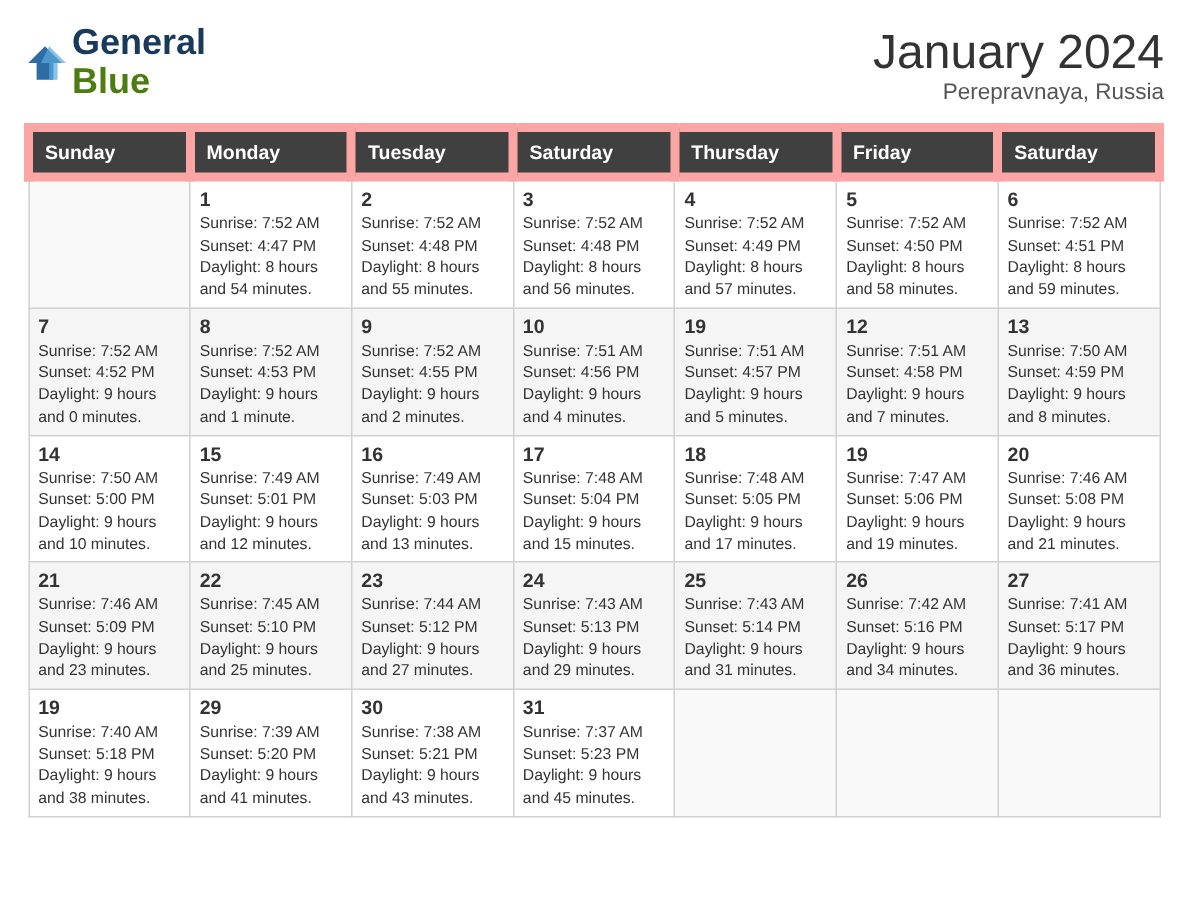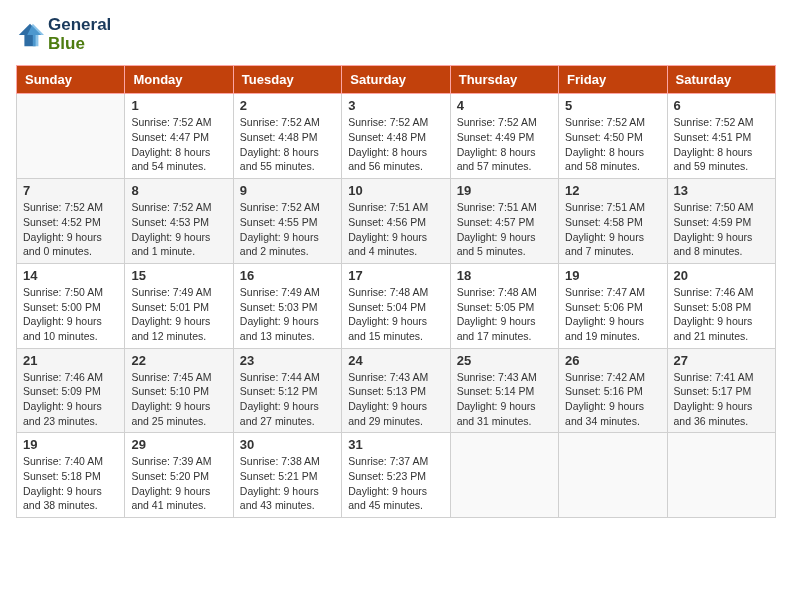--- a/index.html
+++ b/index.html
@@ -15,21 +15,21 @@
       justify-content: space-between;
       align-items: flex-start;
       margin-bottom: 12px;
     }
     .logo {
       display: flex;
       align-items: center;
       gap: 4px;
     }
     .logo-text {
-      font-size: 17px;
+      font-size: 24px;
       font-weight: bold;
       color: #1a3a5c;
       line-height: 1.1;
     }
     .logo-text span {
       color: #4d7c0f;
     }
     .logo-icon {
       width: 28px;
       height: 28px;
@@ -45,27 +45,27 @@
     .calendar-subtitle {
       font-size: 15px;
       color: #555;
     }
     table {
       width: 100%;
       border-collapse: collapse;
       font-size: 11px;
     }
     thead tr th {
-      background-color: #c2410c;
+      background-color: #404040;
       color: #fff;
       font-weight: bold;
       font-size: 13px;
       padding: 6px 8px;
       text-align: left;
-      border: 1px solid #fca5a5;
+      border: 6px solid #fca5a5;
     }
     tbody tr td {
       border: 1px solid #d0d0d0;
       vertical-align: top;
       padding: 4px 6px;
       width: 108px;
       min-height: 80px;
       color: #333;
     }
     tbody tr td.empty {
@@ -96,20 +96,24 @@
   <div class="logo">
     <svg class="logo-icon" viewBox="0 0 40 40">
       <polygon points="20,4 36,20 28,20 28,36 12,36 12,20 4,20" fill="#2e6da4"></polygon>
       <polygon points="24,4 40,20 32,20 32,36 24,36 24,20 16,20" fill="#5aaae0" opacity="0.7"></polygon>
     </svg>
     <div class="logo-text">
       <div>General</div>
       <div><span>Blue</span></div>
     </div>
   </div>
+  <div class="title-block">
+    <div class="calendar-title">January 2024</div>
+    <div class="calendar-subtitle">Perepravnaya, Russia</div>
+  </div>
 </div>
 
 <table>
   <thead>
     <tr id="header-row">
         <th>Sunday</th>
         <th>Monday</th>
         <th>Tuesday</th>
         <th>Saturday</th>
         <th>Thursday</th>

